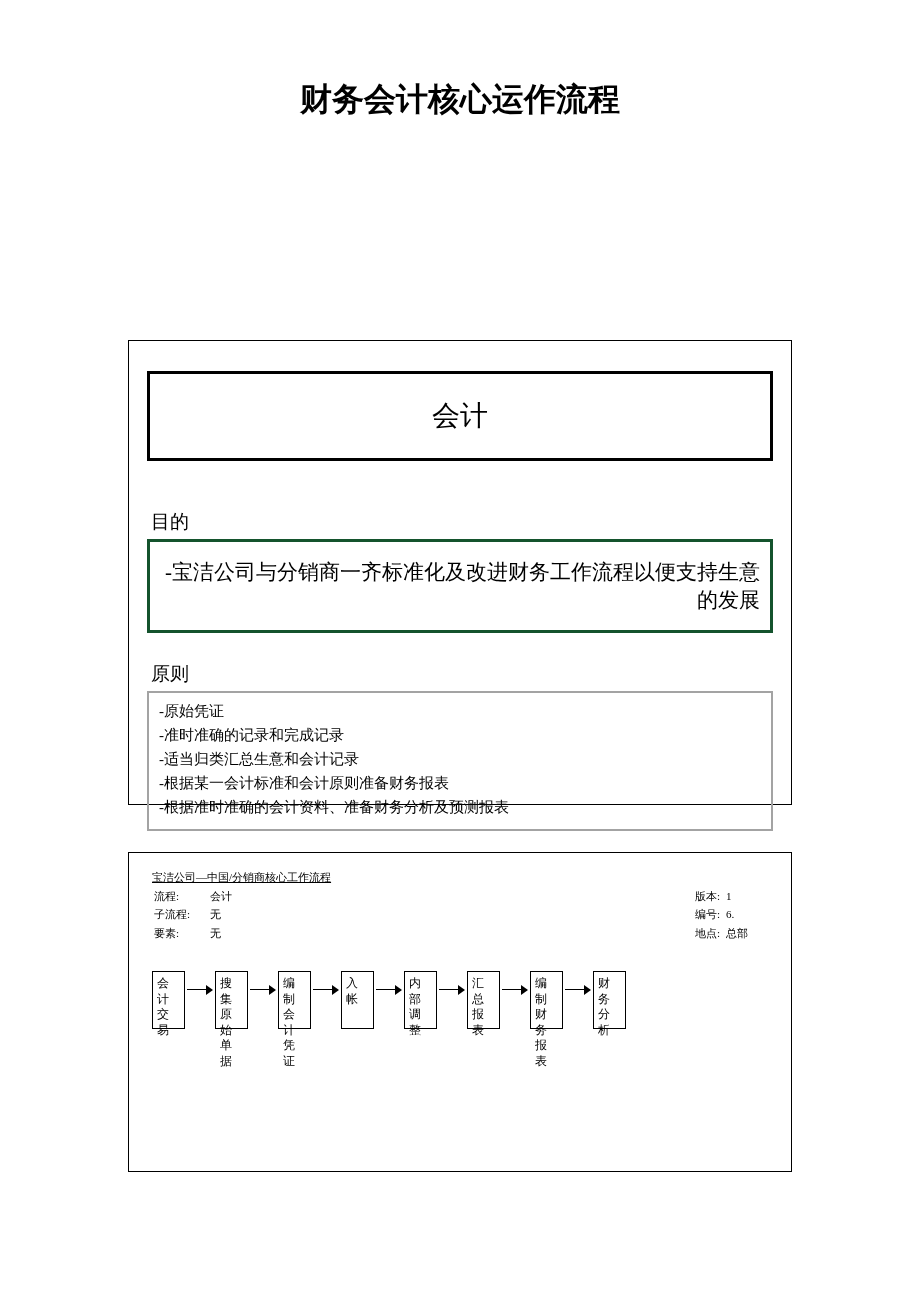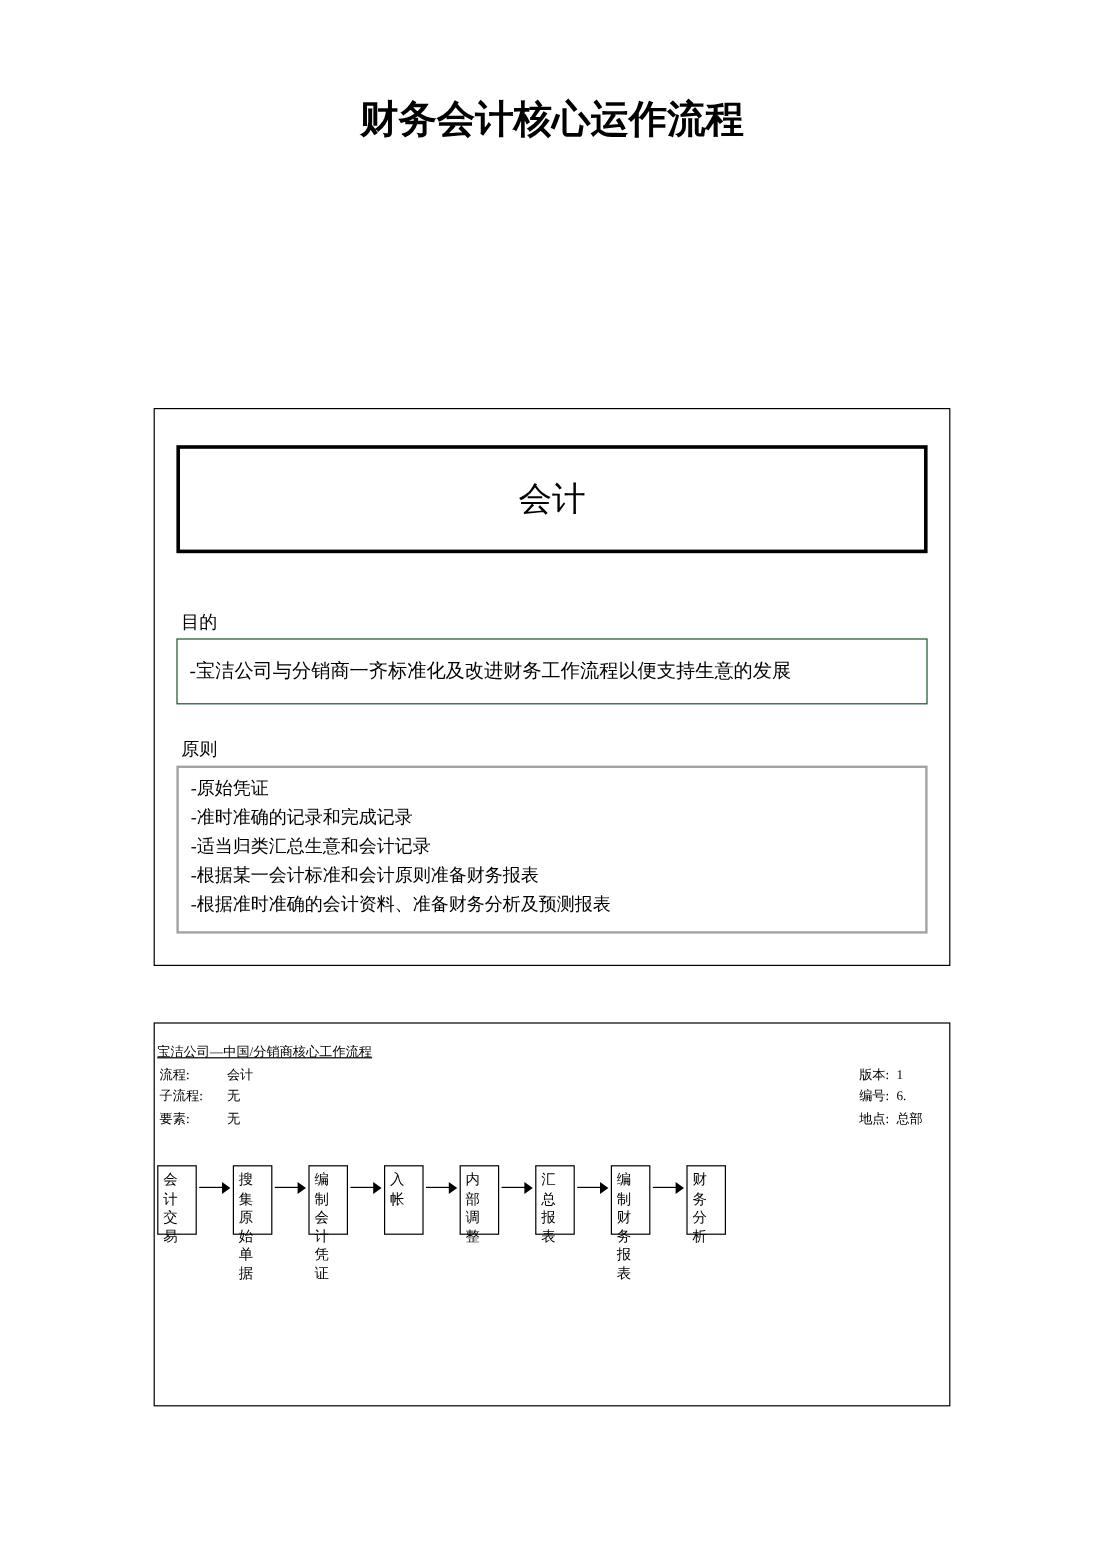--- a/index.html
+++ b/index.html
@@ -30,46 +30,47 @@
   .banner {
     border: 3px solid #000;
     height: 90px;
     display: flex;
     align-items: center;
     justify-content: center;
     font-size: 28px;
     font-family: "SimSun", serif;
   }
   .section-label {
-    font-size: 15px;
+    font-size: 19px;
     margin-top: 48px;
     margin-bottom: 4px;
     padding-left: 4px;
   }
   .section-label.principles { margin-top: 28px; }
   .purpose-box {
-    border: 1px solid #14532d;
+    border: 3px solid #14532d;
     padding: 16px 10px;
-    font-size: 16px;
+    font-size: 21px;
+    text-align: right;
   }
   .principles-box {
     border: 2px solid #a3a3a3;
     padding: 6px 10px 10px 10px;
     font-size: 15px;
     line-height: 1.6;
   }
   .principles-box div { white-space: nowrap; }
   .panel2 {
     position: absolute;
     left: 128px;
     top: 852px;
     width: 664px;
     height: 320px;
     border: 1px solid #000;
-    padding: 16px 2px;
+    padding: 16px 23px;
   }
   .meta {
     font-size: 11px;
     line-height: 1.5;
     display: flex;
     justify-content: space-between;
     margin-bottom: 28px;
   }
   .meta-title { text-decoration: underline; }
   .meta table td { padding-right: 18px; }

